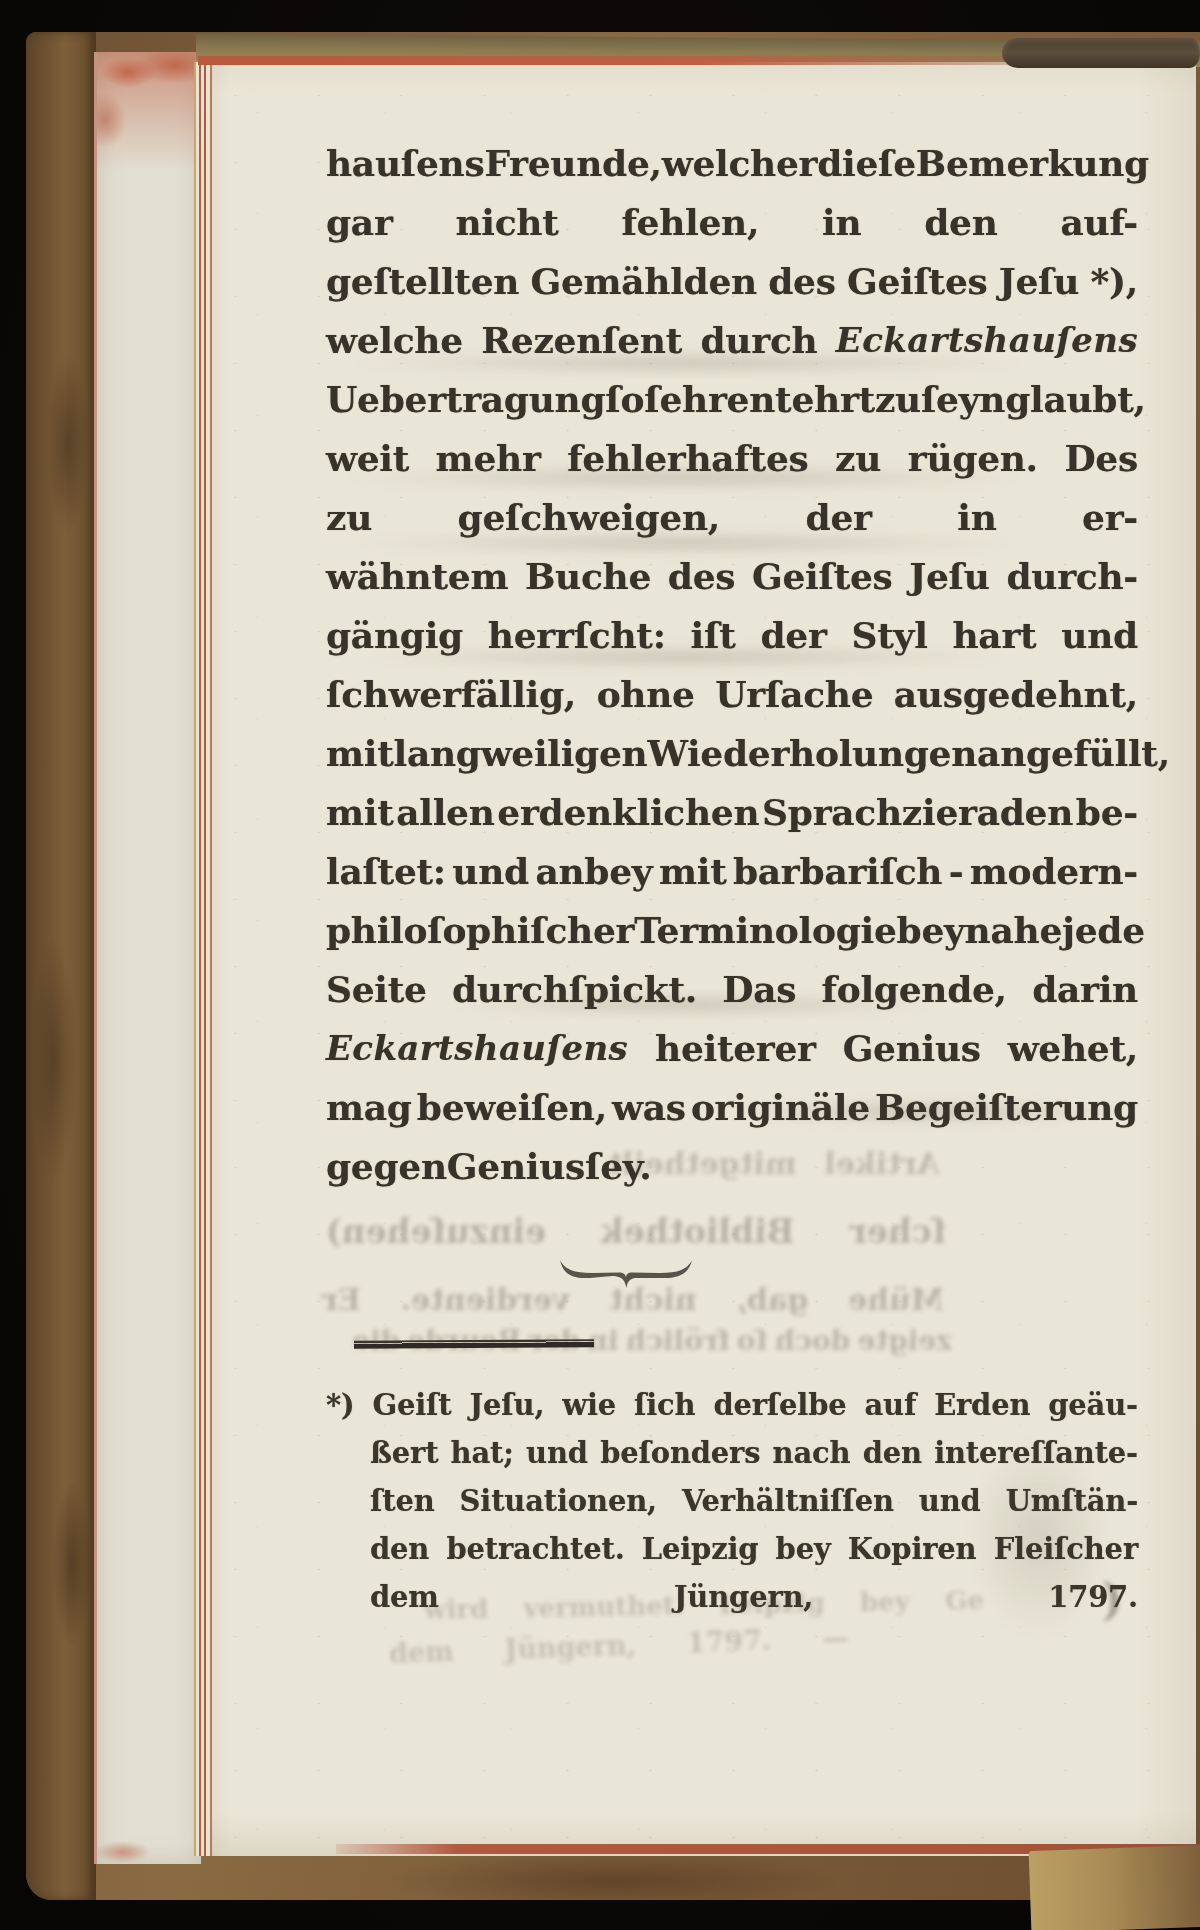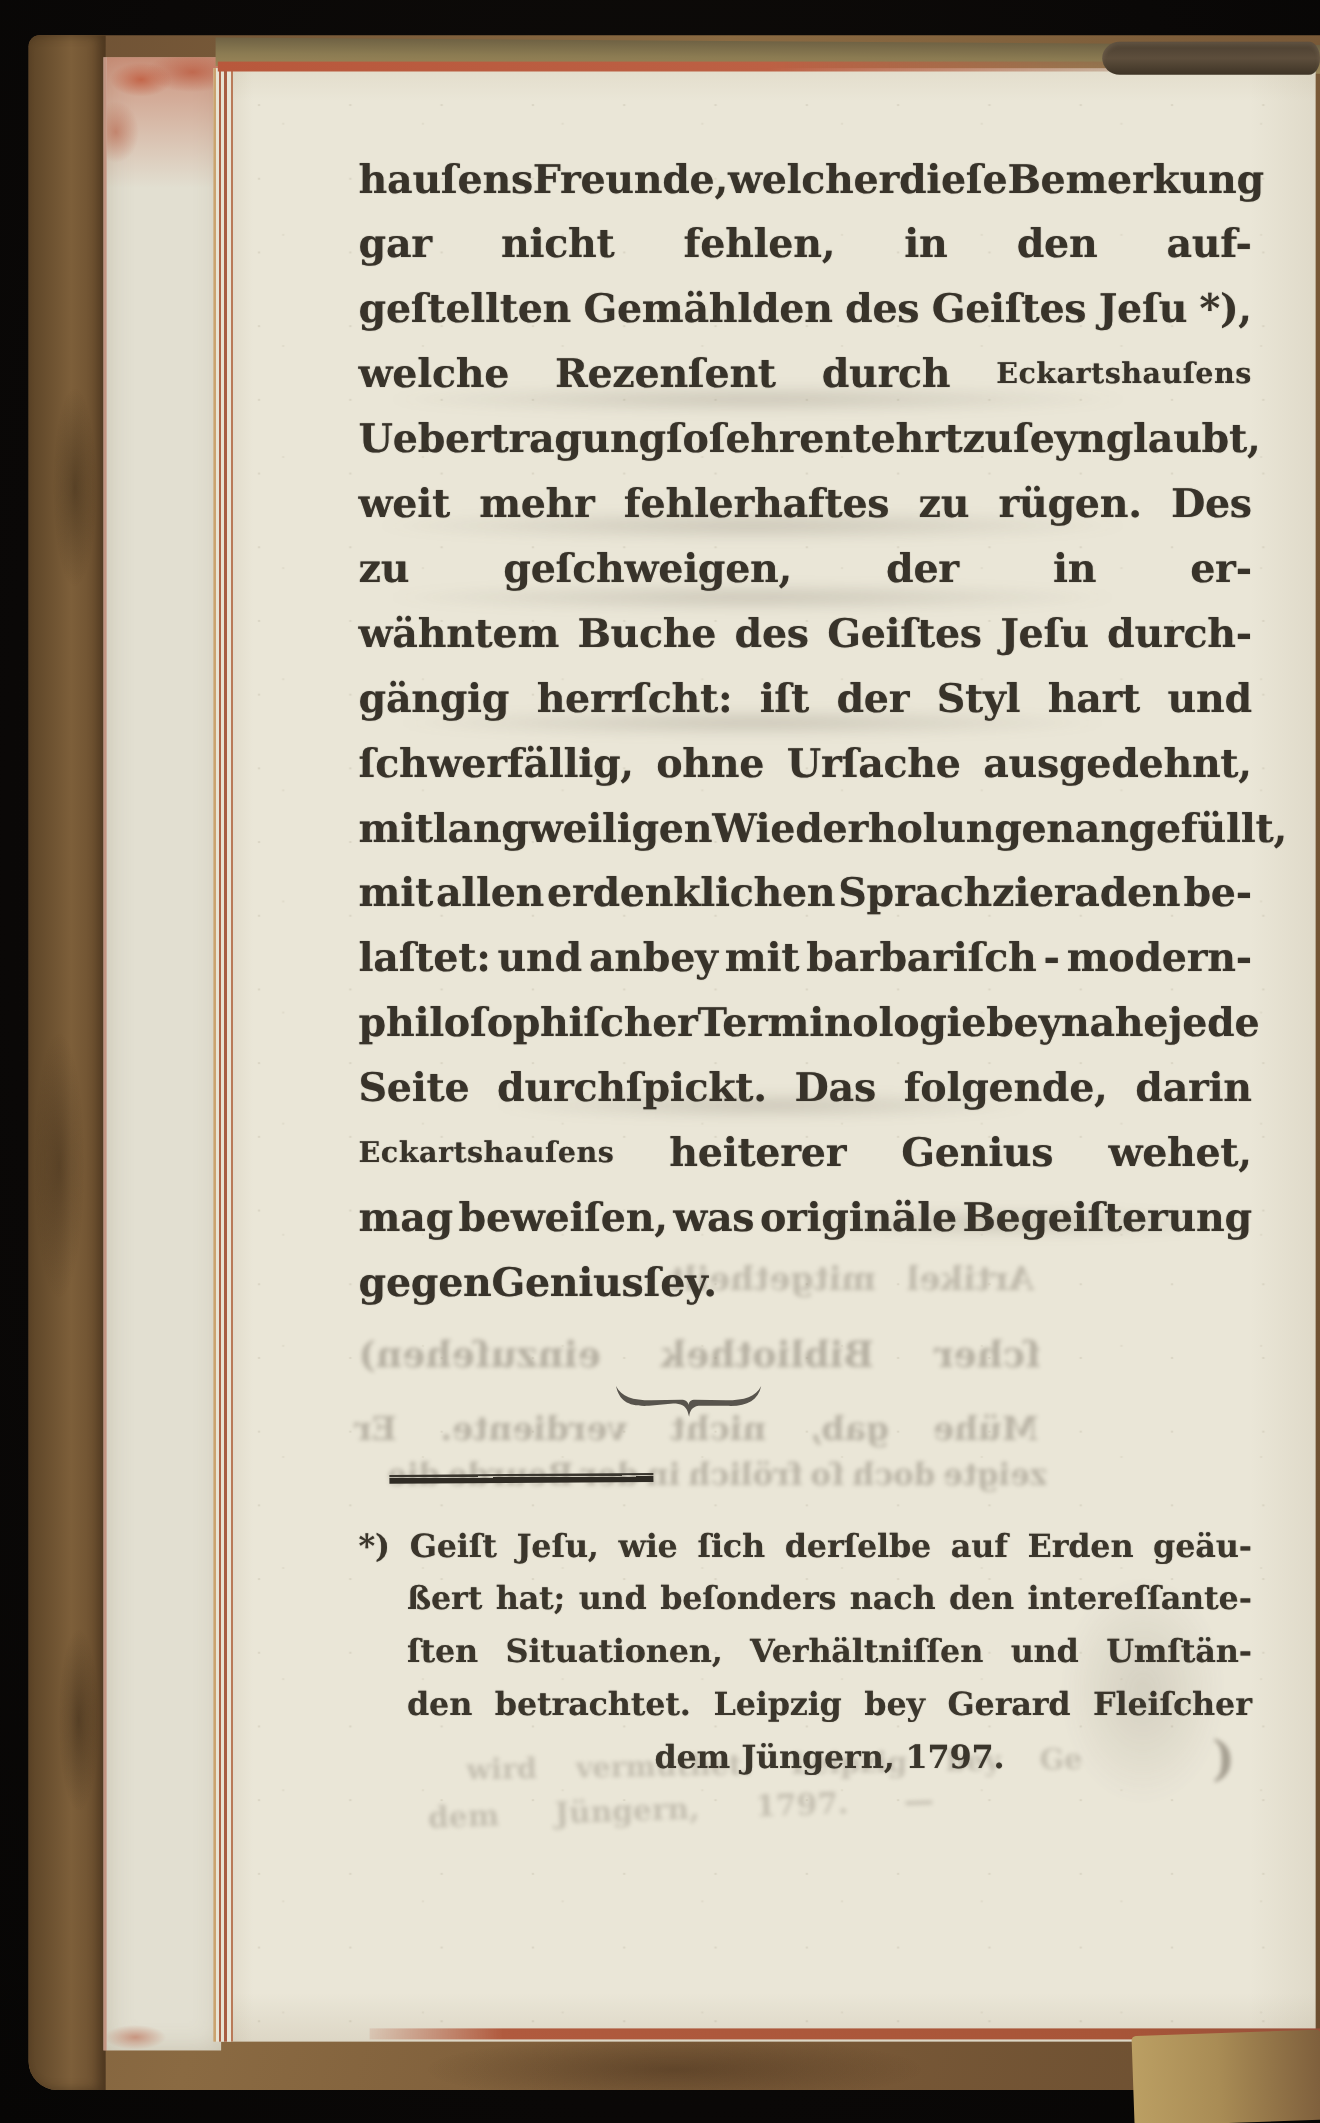--- a/index.html
+++ b/index.html
@@ -66,27 +66,27 @@
     filter:blur(.4px);}
   .corner-tan{position:absolute;left:1030px;top:1848px;width:172px;height:82px;z-index:7;
     transform:rotate(-2deg);background:linear-gradient(90deg,#bb9f63 0%,#a98c55 45%,#7e5f3c 100%);
     border-radius:4px;}
   
   .maintext{position:absolute;left:132px;top:71px;width:812px;color:#38332a;z-index:8;}
   .tline{display:flex;justify-content:space-between;height:59px;align-items:center;
     font-size:36px;font-weight:bold;letter-spacing:-0.3px;
     text-shadow:0 0 1px rgba(56,51,42,.55);}
   .tline.nojust{justify-content:flex-start;gap:0;}
-  .tline .em{font-size:26px;letter-spacing:.4px;}
+  .tline .em{font-size:34px;letter-spacing:.4px;font-style:italic;}
   .footnote{position:absolute;left:132px;top:1319px;width:812px;color:#3b362c;z-index:8;}
   .fline{display:flex;justify-content:space-between;height:48px;align-items:center;
     font-size:29px;font-weight:bold;letter-spacing:-0.2px;
     text-shadow:0 0 1px rgba(59,54,44,.5);}
   .fline.rest{padding-left:44px;}
-  .fline.nojust{justify-content:center;gap:10px;}
+  .fline.nojust{justify-content:space-between;gap:10px;}
   
   .ornament{position:absolute;left:362px;top:1196px;width:140px;height:34px;z-index:8;opacity:.88;}
   .frule{position:absolute;left:160px;top:1278px;width:240px;height:8px;z-index:8;
     transform:rotate(-.4deg);
     background:linear-gradient(180deg,#3a362e 0 2px, rgba(58,54,46,.15) 2px 3px, #2f2b24 3px 100%);}
   
   .ghost{position:absolute;display:flex;justify-content:space-between;color:#6f675a;
     font-weight:bold;opacity:.4;filter:blur(2px);z-index:7;}
   .ghost.mir{transform:scaleX(-1);}
   .smudge{position:absolute;z-index:6;filter:blur(5px);
@@ -282,21 +282,21 @@
           <span>Situationen,</span>
           <span>Verhältniſſen</span>
           <span>und</span>
           <span>Umſtän-</span>
         </div>
         <div class="fline rest">
           <span>den</span>
           <span>betrachtet.</span>
           <span>Leipzig</span>
           <span>bey</span>
-          <span>Gerard</span>
+          <span>Kopiren</span>
           <span>Fleiſcher</span>
         </div>
         <div class="fline rest nojust">
           <span>dem</span>
           <span>Jüngern,</span>
           <span>1797.</span>
         </div>
       </div>
 
     <div id="ghost-layer">

